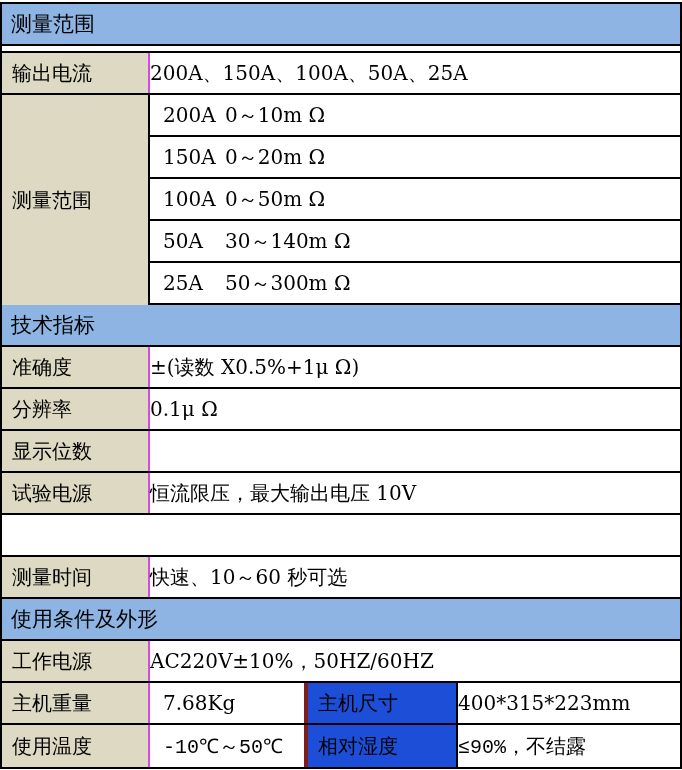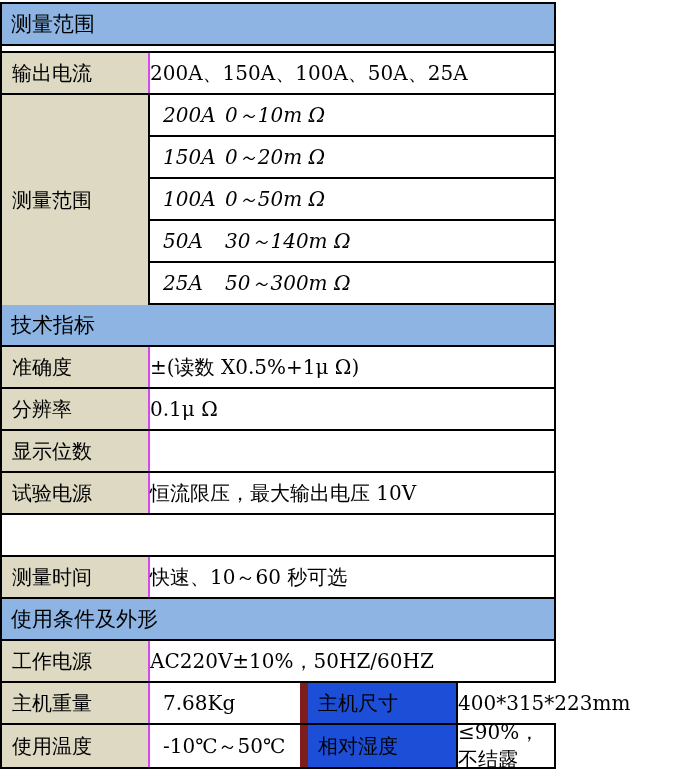--- a/index.html
+++ b/index.html
@@ -1,39 +1,39 @@
 <!DOCTYPE html>
 <html><head>
 <meta charset="utf-8">
 <style>
   html,body{margin:0;padding:0;background:#ffffff;}
   body{width:682px;height:770px;overflow:hidden;
        font-family:"DejaVu Serif","Liberation Serif",serif;
        color:#000;font-size:20px;}
-  .spec-table{box-sizing:border-box;width:556px;margin-top:2px;
+  .spec-table{box-sizing:border-box;width:682px;margin-top:2px;
               border:2px solid #000;background:#fff;}
   .bar{box-sizing:border-box;height:42px;background:#8DB4E2;
        border-bottom:2px solid #000;display:flex;align-items:center;
        padding-left:9px;font-size:21px;}
   .gap{box-sizing:border-box;height:7px;background:#fff;border-bottom:2px solid #000;}
   .row{display:flex;box-sizing:border-box;height:42px;border-bottom:2px solid #000;}
-  .spec-table > .row:last-child{border-bottom:none;}
+  .spec-table > .row:last-child{border-bottom:none;font-family:Liberation Mono, monospace;}
   .label{box-sizing:border-box;width:148px;background:#DDD9C3;
          border-right:2px solid #d946ef;display:flex;align-items:center;
          padding-left:10px;flex-shrink:0;}
   .value{flex:1;background:#fff;display:flex;align-items:center;}
   .merged-block{display:flex;box-sizing:border-box;}
   .merged-label{box-sizing:border-box;width:148px;background:#DDD9C3;
                 border-right:2px solid #000;display:flex;align-items:center;
                 padding-left:10px;flex-shrink:0;}
-  .stack{flex:1;display:flex;flex-direction:column;font-style:italic;}
+  .stack{flex:1;display:flex;flex-direction:column;}
   .subrow{box-sizing:border-box;height:42px;border-bottom:2px solid #000;
           display:flex;align-items:center;padding-left:13px;background:#fff;}
   .cur{display:inline-block;width:62px;}
-  .cell-v2{box-sizing:border-box;width:158px;border-right:8px solid #7f1d1d;
+  .cell-v2{box-sizing:border-box;width:158px;border-right:4px solid #7f1d1d;
            display:flex;align-items:center;padding-left:13px;background:#fff;flex-shrink:0;}
   .cell-l2{box-sizing:border-box;width:150px;background:#1d4ed8;
            border-right:2px solid #000;display:flex;align-items:center;
            padding-left:10px;flex-shrink:0;}
 </style>
 </head>
 <body>
 
 <div class="spec-table">
 

